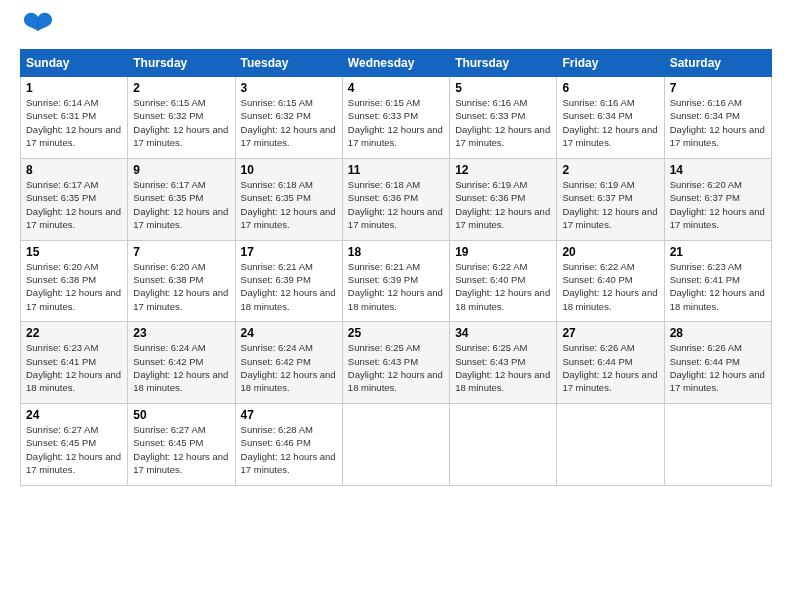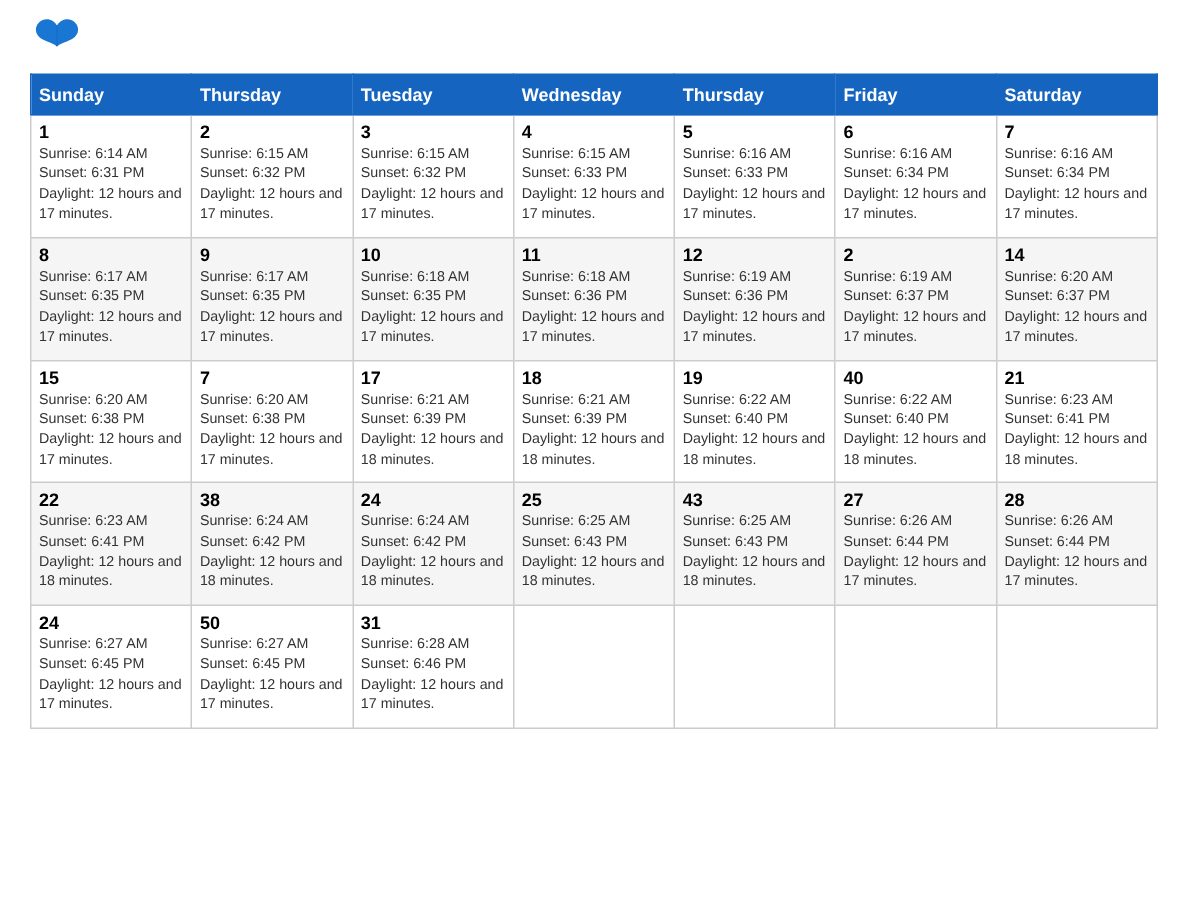--- a/index.html
+++ b/index.html
@@ -142,36 +142,36 @@
           <td><span class="day-num">12</span><span class="day-info">Sunrise: 6:19 AM<br>Sunset: 6:36 PM<br>Daylight: 12 hours and 17 minutes.</span></td>
           <td><span class="day-num">2</span><span class="day-info">Sunrise: 6:19 AM<br>Sunset: 6:37 PM<br>Daylight: 12 hours and 17 minutes.</span></td>
           <td><span class="day-num">14</span><span class="day-info">Sunrise: 6:20 AM<br>Sunset: 6:37 PM<br>Daylight: 12 hours and 17 minutes.</span></td>
         </tr>
         <tr>
           <td><span class="day-num">15</span><span class="day-info">Sunrise: 6:20 AM<br>Sunset: 6:38 PM<br>Daylight: 12 hours and 17 minutes.</span></td>
           <td><span class="day-num">7</span><span class="day-info">Sunrise: 6:20 AM<br>Sunset: 6:38 PM<br>Daylight: 12 hours and 17 minutes.</span></td>
           <td><span class="day-num">17</span><span class="day-info">Sunrise: 6:21 AM<br>Sunset: 6:39 PM<br>Daylight: 12 hours and 18 minutes.</span></td>
           <td><span class="day-num">18</span><span class="day-info">Sunrise: 6:21 AM<br>Sunset: 6:39 PM<br>Daylight: 12 hours and 18 minutes.</span></td>
           <td><span class="day-num">19</span><span class="day-info">Sunrise: 6:22 AM<br>Sunset: 6:40 PM<br>Daylight: 12 hours and 18 minutes.</span></td>
-          <td><span class="day-num">40</span><span class="day-info">Sunrise: 6:22 AM<br>Sunset: 6:40 PM<br>Daylight: 12 hours and 18 minutes.</span></td>
+          <td><span class="day-num">20</span><span class="day-info">Sunrise: 6:22 AM<br>Sunset: 6:40 PM<br>Daylight: 12 hours and 18 minutes.</span></td>
           <td><span class="day-num">21</span><span class="day-info">Sunrise: 6:23 AM<br>Sunset: 6:41 PM<br>Daylight: 12 hours and 18 minutes.</span></td>
         </tr>
         <tr>
           <td><span class="day-num">22</span><span class="day-info">Sunrise: 6:23 AM<br>Sunset: 6:41 PM<br>Daylight: 12 hours and 18 minutes.</span></td>
-          <td><span class="day-num">38</span><span class="day-info">Sunrise: 6:24 AM<br>Sunset: 6:42 PM<br>Daylight: 12 hours and 18 minutes.</span></td>
+          <td><span class="day-num">23</span><span class="day-info">Sunrise: 6:24 AM<br>Sunset: 6:42 PM<br>Daylight: 12 hours and 18 minutes.</span></td>
           <td><span class="day-num">24</span><span class="day-info">Sunrise: 6:24 AM<br>Sunset: 6:42 PM<br>Daylight: 12 hours and 18 minutes.</span></td>
           <td><span class="day-num">25</span><span class="day-info">Sunrise: 6:25 AM<br>Sunset: 6:43 PM<br>Daylight: 12 hours and 18 minutes.</span></td>
-          <td><span class="day-num">43</span><span class="day-info">Sunrise: 6:25 AM<br>Sunset: 6:43 PM<br>Daylight: 12 hours and 18 minutes.</span></td>
+          <td><span class="day-num">34</span><span class="day-info">Sunrise: 6:25 AM<br>Sunset: 6:43 PM<br>Daylight: 12 hours and 18 minutes.</span></td>
           <td><span class="day-num">27</span><span class="day-info">Sunrise: 6:26 AM<br>Sunset: 6:44 PM<br>Daylight: 12 hours and 17 minutes.</span></td>
           <td><span class="day-num">28</span><span class="day-info">Sunrise: 6:26 AM<br>Sunset: 6:44 PM<br>Daylight: 12 hours and 17 minutes.</span></td>
         </tr>
         <tr>
           <td><span class="day-num">24</span><span class="day-info">Sunrise: 6:27 AM<br>Sunset: 6:45 PM<br>Daylight: 12 hours and 17 minutes.</span></td>
           <td><span class="day-num">50</span><span class="day-info">Sunrise: 6:27 AM<br>Sunset: 6:45 PM<br>Daylight: 12 hours and 17 minutes.</span></td>
-          <td><span class="day-num">31</span><span class="day-info">Sunrise: 6:28 AM<br>Sunset: 6:46 PM<br>Daylight: 12 hours and 17 minutes.</span></td>
+          <td><span class="day-num">47</span><span class="day-info">Sunrise: 6:28 AM<br>Sunset: 6:46 PM<br>Daylight: 12 hours and 17 minutes.</span></td>
           <td class="empty-cell"></td>
           <td class="empty-cell"></td>
           <td class="empty-cell"></td>
           <td class="empty-cell"></td>
         </tr>
       </tbody>
   </table>
 </div>
 
 </body></html>

